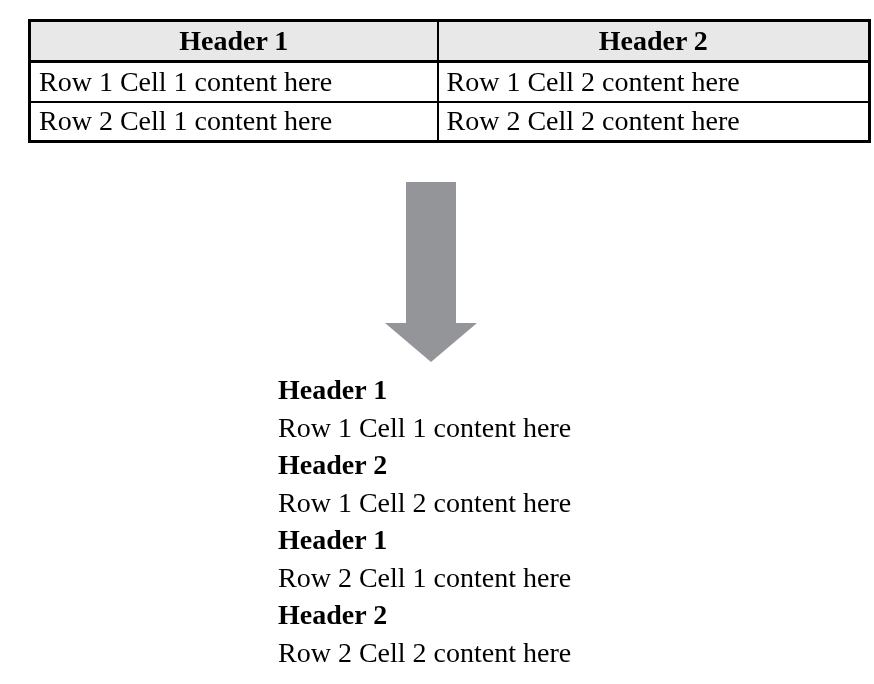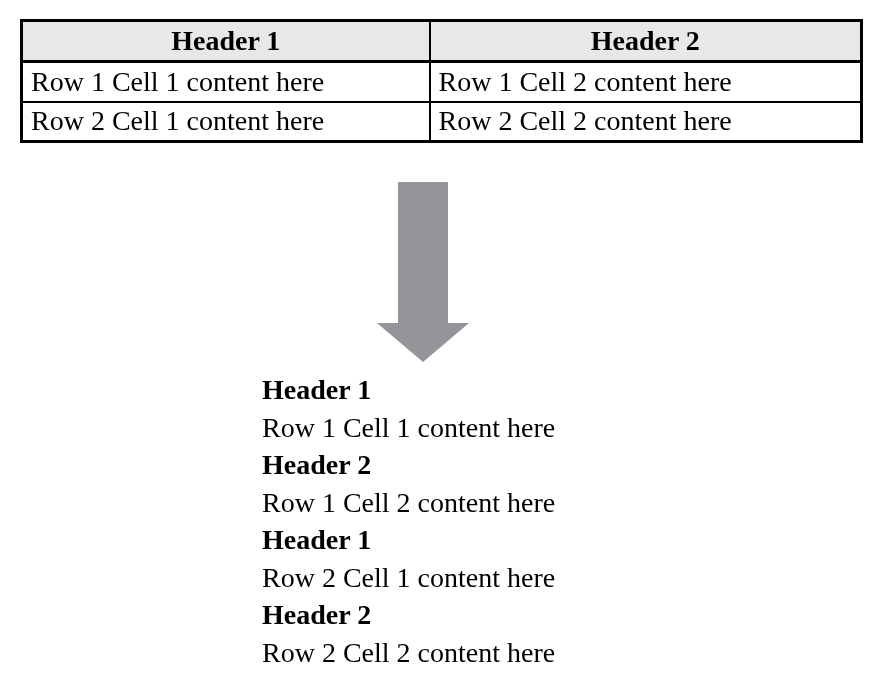--- a/index.html
+++ b/index.html
@@ -1,21 +1,21 @@
 <!DOCTYPE html>
 <html style="--header-bg: #e8e8e8; --border: #000000; --arrow: #939599; --text: #000000;"><head>
 <meta charset="utf-8">
 <style>
   :root {
     --header-bg: #e8e8e8;
     --border: #000000;
     --arrow: #939599;
     --text: #000000;
   }
-  * { box-sizing: border-box; }
+  * { box-sizing: border-box; margin-left: 8px; }
   html, body { margin: 0; padding: 0; }
   body {
     width: 874px;
     height: 684px;
     position: relative;
     background: #ffffff;
     font-family: "Liberation Serif", "DejaVu Serif", serif;
     color: var(--text);
     overflow: hidden;
   }

